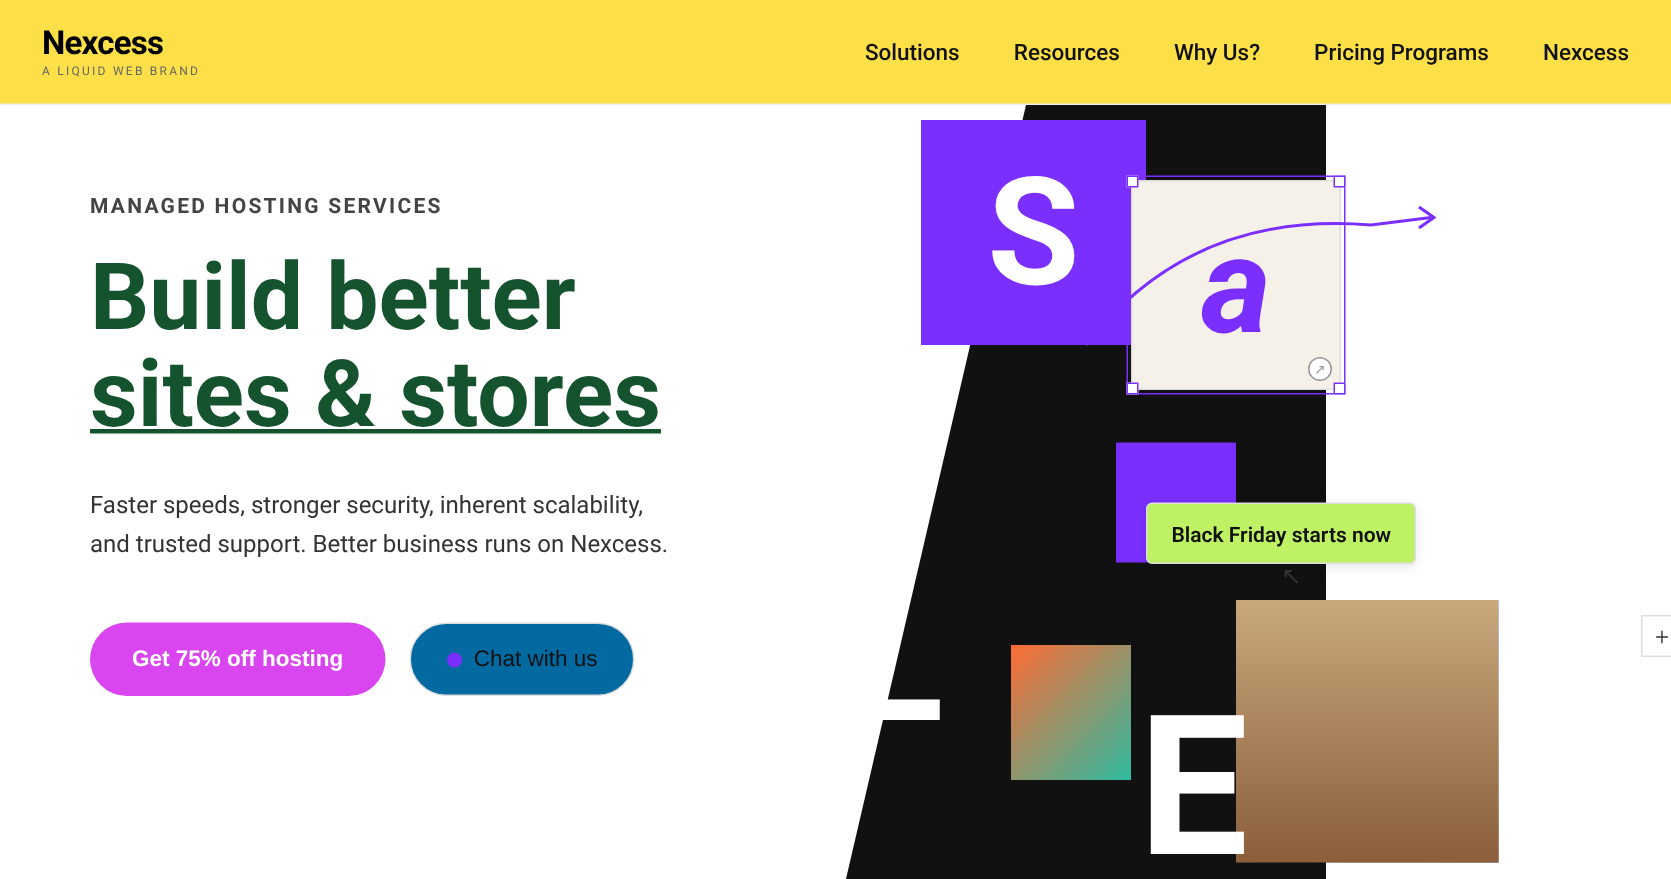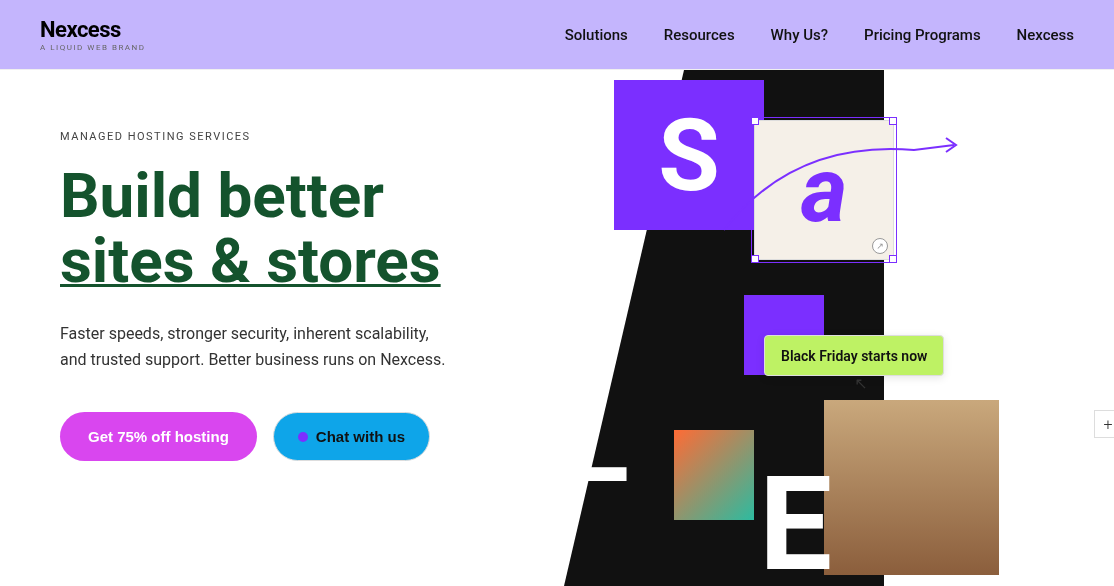--- a/index.html
+++ b/index.html
@@ -2,23 +2,23 @@
 <html><head>
   <meta charset="utf-8">
   <style>
     * { margin: 0; padding: 0; box-sizing: border-box; }
     body { font-family: -apple-system, BlinkMacSystemFont, 'Segoe UI', Roboto, sans-serif; background: #fff; overflow: hidden; width: 1114px; height: 586px; }
 
     
     header {
       display: flex;
       align-items: center;
-      padding: 0 40px;
+      padding: 0 28px;
       height: 70px;
-      background: #c4b5fd;
+      background: #fde047;
       border-bottom: 1px solid #f0f0f0;
       gap: 41px;
     }
     .logo-area {
       display: flex;
       flex-direction: column;
       margin-right: auto;
     }
     .logo-text {
       font-size: 22px;
@@ -57,22 +57,22 @@
     
     .left-content {
       width: 500px;
       padding: 60px 0 40px 60px;
       display: flex;
       flex-direction: column;
       justify-content: flex-start;
       z-index: 2;
     }
     .eyebrow {
-      font-size: 11px;
-      font-weight: 400;
+      font-size: 14px;
+      font-weight: 700;
       letter-spacing: 1.5px;
       color: #444;
       text-transform: uppercase;
       margin-bottom: 20px;
     }
     .hero-heading {
       font-size: 62px;
       font-weight: 700;
       line-height: 1.05;
       color: #14532d;
@@ -99,27 +99,27 @@
       color: #fff;
       border: none;
       border-radius: 50px;
       padding: 16px 28px;
       font-size: 15px;
       font-weight: 600;
       cursor: pointer;
       white-space: nowrap;
     }
     .btn-secondary {
-      background: #0ea5e9;
+      background: #0369a1;
       color: #111;
       border: 1.5px solid #ddd;
       border-radius: 50px;
       padding: 15px 24px;
       font-size: 15px;
-      font-weight: 700;
+      font-weight: 400;
       cursor: pointer;
       display: flex;
       align-items: center;
       gap: 8px;
       white-space: nowrap;
     }
     .chat-dot {
       width: 10px;
       height: 10px;
       border-radius: 50%;

